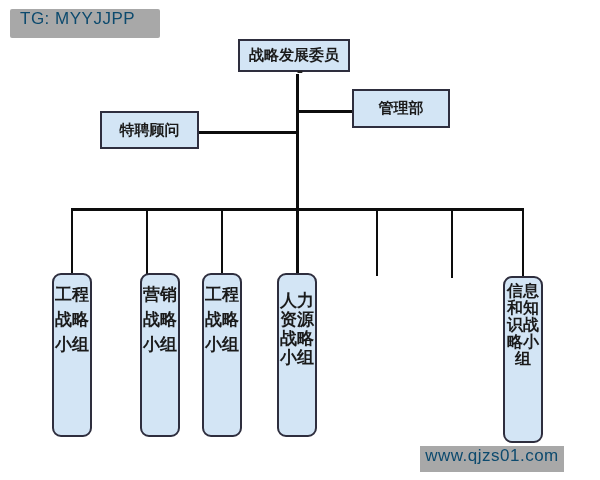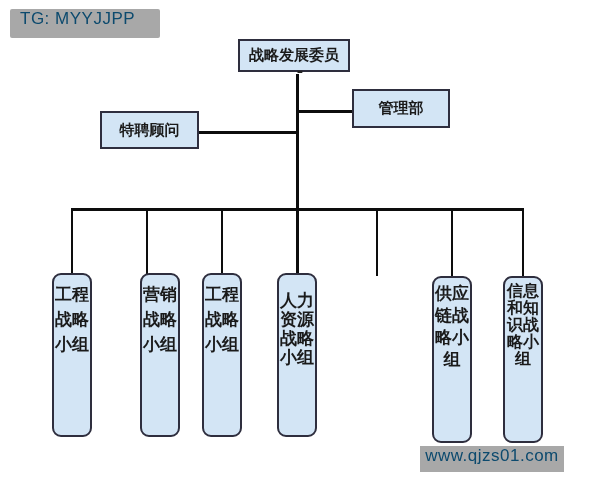--- a/index.html
+++ b/index.html
@@ -86,20 +86,19 @@
   <div class="line drop d3"></div>
   <div class="line drop d4"></div>
   <div class="line drop d5"></div>
   <div class="line drop d6"></div>
   <div class="line drop d7"></div>
 
   <div class="gbox g1 chars6">工程战略小组</div>
   <div class="gbox g2 chars6">营销战略小组</div>
   <div class="gbox g3 chars6">工程战略小组</div>
   <div class="gbox g4 chars8">人力资源战略小组</div>
-  <div class="gbox g6 chars7">供应链战略小组</div>
   <div class="gbox g7 chars9">信息和知识战略小组</div>
 
   <div class="wm wm-bottom">
     <span>www.qjzs01.com</span>
   </div>
 
 </div>
 
 </body></html>

